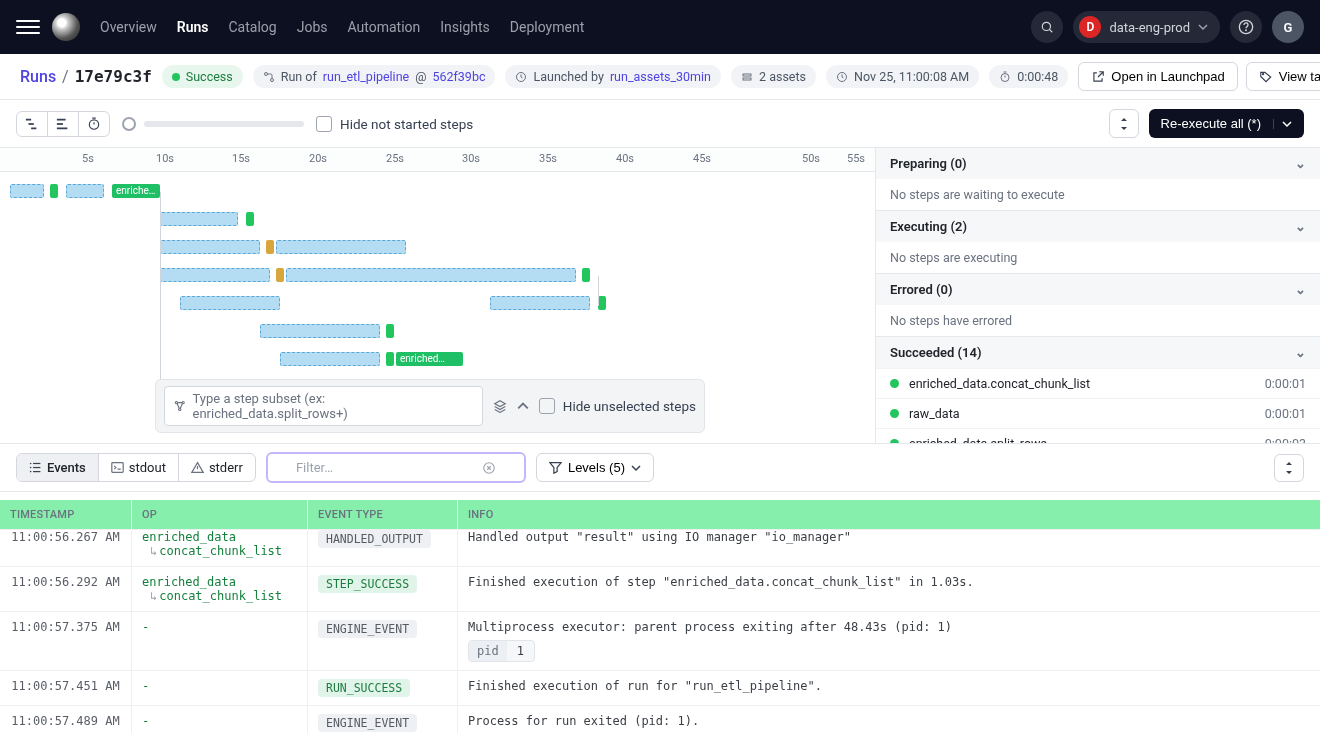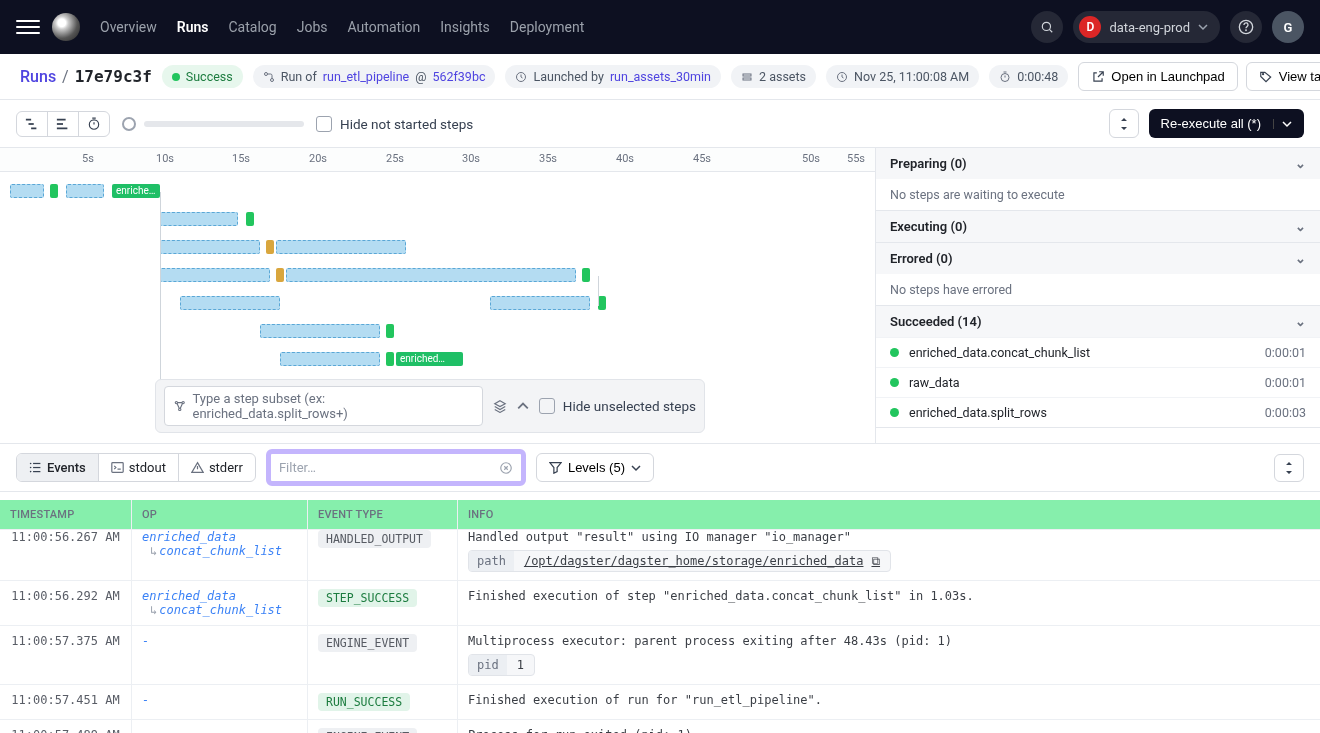--- a/index.html
+++ b/index.html
@@ -72,32 +72,32 @@
 .rp-item .dot { width: 9px; height: 9px; border-radius: 50%; background: #22c55e; margin-right: 10px; }
 .rp-item .time { margin-left: auto; color: #6b7280; font-variant-numeric: tabular-nums; }
 
 
 .bottom-panel { height: 290px; border-top: 1px solid #e4e7ec; display: flex; flex-direction: column; }
 .bp-toolbar { height: 48px; border-bottom: 1px solid #e4e7ec; display: flex; align-items: center; padding: 0 16px; gap: 10px; }
 .tab-group { display: flex; border: 1px solid #d4d7dd; border-radius: 6px; overflow: hidden; }
 .tab { padding: 6px 12px; display: flex; align-items: center; gap: 5px; font-size: 13px; cursor: pointer; border-right: 1px solid #d4d7dd; }
 .tab:last-child { border-right: none; }
 .tab.active { background: #eef0f3; font-weight: 500; }
-.filter-input { flex: 0 0 260px; border: 5px solid #c4b5fd; border-radius: 6px; padding: 6px 8px; display: flex; align-items: center; color: #9ca3af; justify-content: space-between; }
+.filter-input { flex: 0 0 260px; border: 2px solid #c4b5fd; border-radius: 6px; padding: 6px 28px; display: flex; align-items: center; color: #9ca3af; justify-content: space-between; }
 .filter-input .clear { margin-left: auto; }
 .bp-right { margin-left: auto; }
 
 .log-table { flex: 1; overflow-y: auto; font-size: 12px; }
 .log-header, .log-row { display: grid; grid-template-columns: 132px 176px 150px 1fr; border-bottom: 1px solid #eceff3; }
 .log-header { color: #6b7280; font-size: 11px; font-weight: 500; letter-spacing: 0.02em; position: sticky; top: 8px; background: #86efac; }
 .log-header > div, .log-row > div { padding: 8px 10px; border-right: 1px solid #eceff3; }
 .log-header > div:last-child, .log-row > div:last-child { border-right: none; }
 .mono { font-family: ui-monospace, SFMono-Regular, Menlo, monospace; }
 .ts { color: #595d66; text-align: center; }
-.op-cell { color: #3b82f6; font-style: italic; }
+.op-cell { color: #15803d; }
 .op-cell .sub { padding-left: 8px; }
 .op-cell .sub::before { content: "↳"; margin-right: 2px; color: #9ca3af; }
 .event-badge { display: inline-block; padding: 2px 8px; border-radius: 4px; font-size: 11.5px; background: #eef0f3; color: #575b63; font-family: ui-monospace, SFMono-Regular, Menlo, monospace; }
 .event-badge.success { background: #e1f4e9; color: #1c7c3f; }
 .info-cell { color: #3a3e45; }
 .kv-pill { display: inline-flex; margin-top: 6px; border: 1px solid #e1e4e9; border-radius: 4px; overflow: hidden; background: #f6f7f9; }
 .kv-pill .k { padding: 3px 8px; background: #eceff3; color: #6b7280; }
 .kv-pill .v { padding: 3px 10px; text-decoration: underline; color: #3a3e45; display: flex; gap: 8px; align-items: center; }
 .kv-pill .v.plain { text-decoration: none; }
 
@@ -342,23 +342,24 @@
   <div class="right-panel">
     <div class="rp-section">
       <div class="rp-header">
           <span>Preparing (0)</span>
           <span class="chev">⌄</span>
         </div>
       <div class="rp-body">No steps are waiting to execute</div>
     </div>
     <div class="rp-section">
       <div class="rp-header">
-          <span>Executing (0)</span>
+          <span>Executing (2)</span>
           <span class="chev">⌄</span>
         </div>
+      <div class="rp-body">No steps are executing</div>
     </div>
     <div class="rp-section">
       <div class="rp-header">
           <span>Errored (0)</span>
           <span class="chev">⌄</span>
         </div>
       <div class="rp-body">No steps have errored</div>
     </div>
     <div class="rp-section">
       <div class="rp-header">
@@ -450,27 +451,20 @@
 
     <div class="log-row">
       <div class="mono ts">11:00:56.267 AM</div>
       <div class="mono op-cell">
         <div>enriched_data</div>
         <div class="sub">concat_chunk_list</div>
       </div>
       <div><span class="event-badge">HANDLED_OUTPUT</span></div>
       <div class="mono info-cell">
         <div>Handled output "result" using IO manager "io_manager"</div>
-        <div class="kv-pill">
-          <span class="k mono">path</span>
-          <span class="v mono">
-              <span>/opt/dagster/dagster_home/storage/enriched_data</span>
-              <span style="text-decoration:none">⧉</span>
-            </span>
-        </div>
       </div>
     </div>
 
     <div class="log-row">
       <div class="mono ts">11:00:56.292 AM</div>
       <div class="mono op-cell">
         <div>enriched_data</div>
         <div class="sub">concat_chunk_list</div>
       </div>
       <div><span class="event-badge success">STEP_SUCCESS</span></div>

